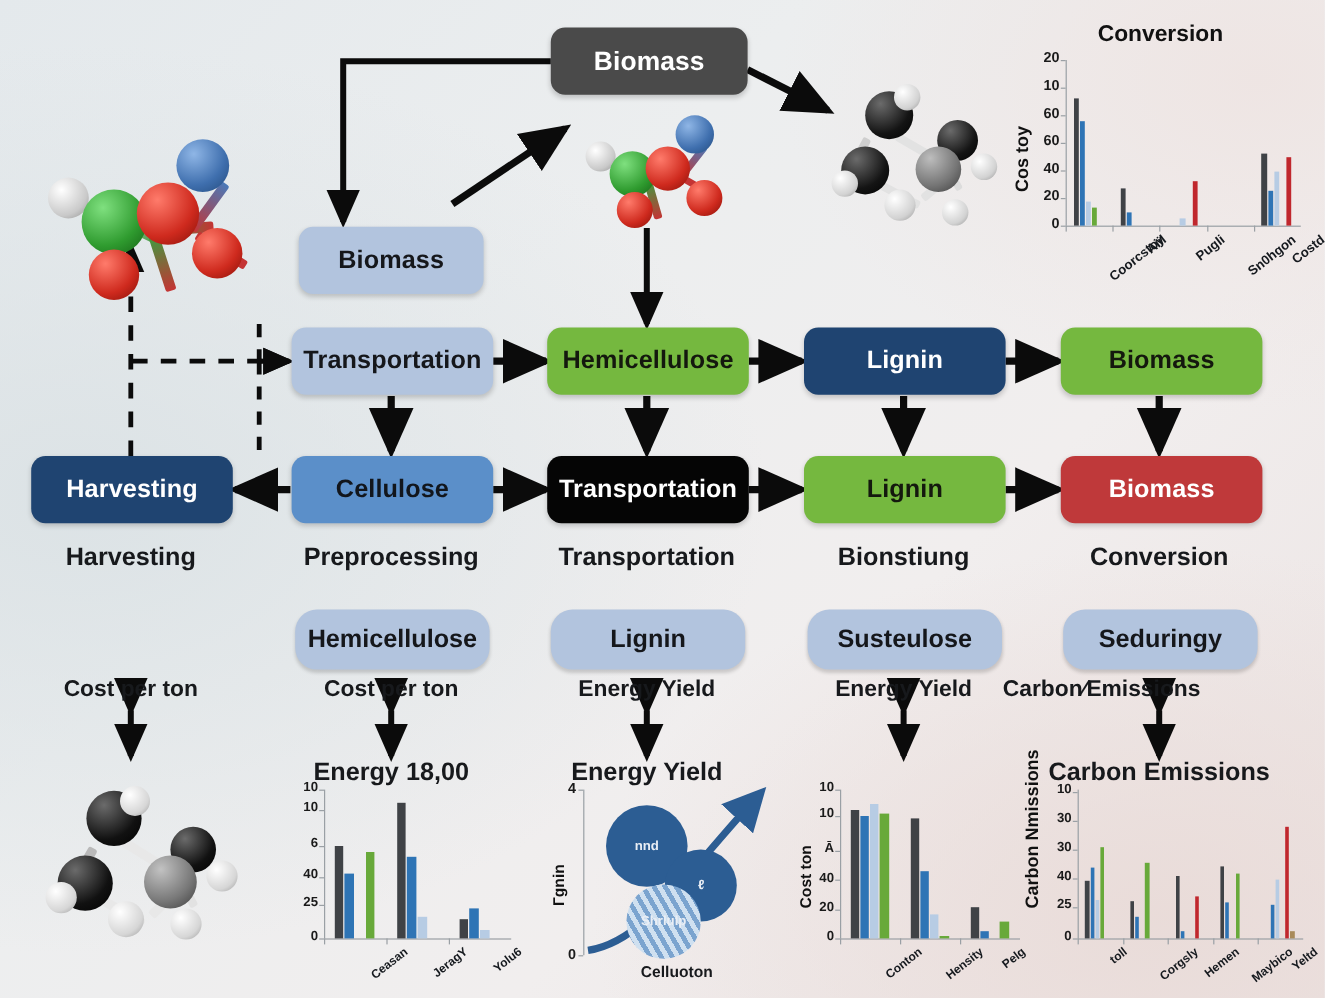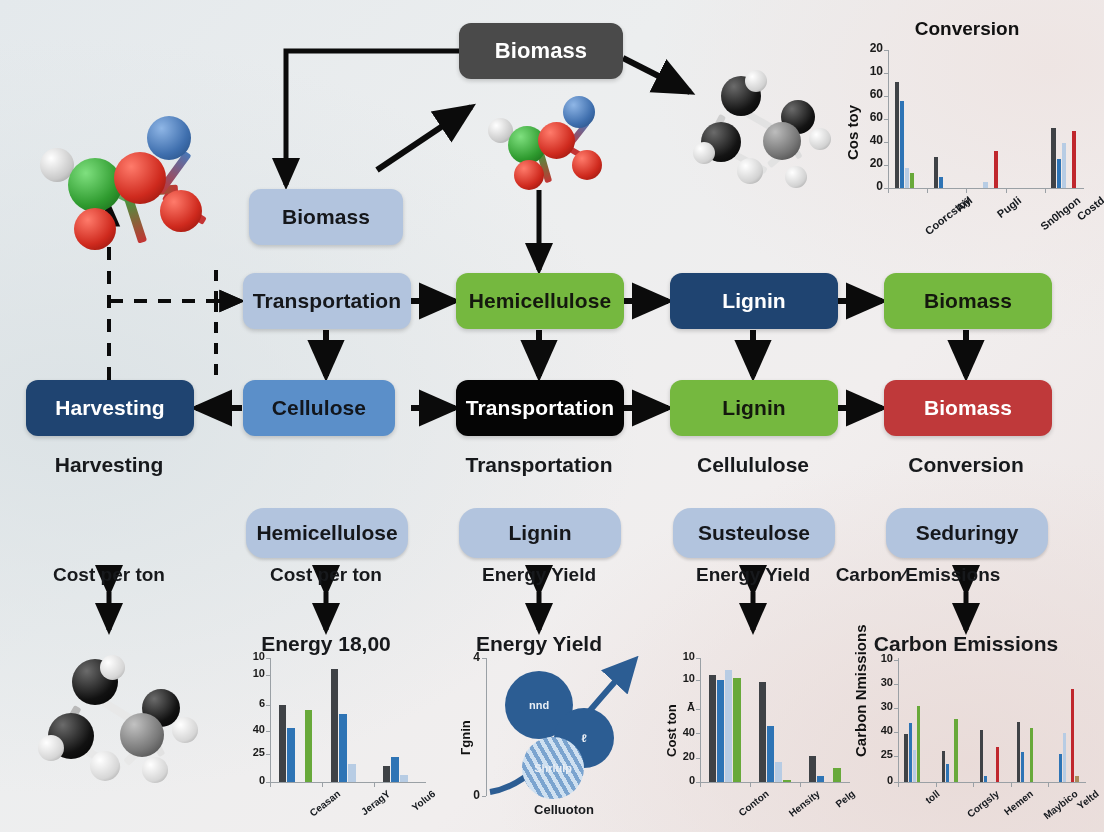--- a/index.html
+++ b/index.html
@@ -224,39 +224,40 @@
   </div>
 
   <div class="node n-green" style="left:884px;top:273px;width:168px;height:56px;font-size:21px;">
     <span>Biomass</span>
   </div>
 
   <div class="node n-navy" style="left:26px;top:380px;width:168px;height:56px;font-size:21px;">
     <span>Harvesting</span>
   </div>
 
-  <div class="node n-midblue" style="left:243px;top:380px;width:152px;height:56px;font-size:21px;">
+  <div class="node n-midblue" style="left:243px;top:380px;width:168px;height:56px;font-size:21px;">
     <span>Cellulose</span>
   </div>
 
   <div class="node n-black" style="left:456px;top:380px;width:168px;height:56px;font-size:21px;">
     <span>Transportation</span>
   </div>
 
   <div class="node n-green" style="left:670px;top:380px;width:168px;height:56px;font-size:21px;">
     <span>Lignin</span>
   </div>
 
   <div class="node n-red" style="left:884px;top:380px;width:168px;height:56px;font-size:21px;">
     <span>Biomass</span>
   </div>
 
   <div class="stage-label" style="left:9px;top:453px;width:200px;font-size:21px;">Harvesting</div>
+  <div class="stage-label" style="left:226px;top:453px;width:200px;font-size:21px;">Preprocessing</div>
   <div class="stage-label" style="left:439px;top:453px;width:200px;font-size:21px;">Transportation</div>
-  <div class="stage-label" style="left:653px;top:453px;width:200px;font-size:21px;">Cellululose</div>
+  <div class="stage-label" style="left:653px;top:453px;width:200px;font-size:21px;">Bionstiung</div>
   <div class="stage-label" style="left:866px;top:453px;width:200px;font-size:21px;">Conversion</div>
 
   <div class="pill" style="left:246px;top:508px;width:162px;height:50px;font-size:21px;">
     <span>Hemicellulose</span>
   </div>
   <div class="pill" style="left:459px;top:508px;width:162px;height:50px;font-size:21px;">
     <span>Lignin</span>
   </div>
   <div class="pill" style="left:886px;top:508px;width:162px;height:50px;font-size:21px;">
     <span>Seduringy</span>

